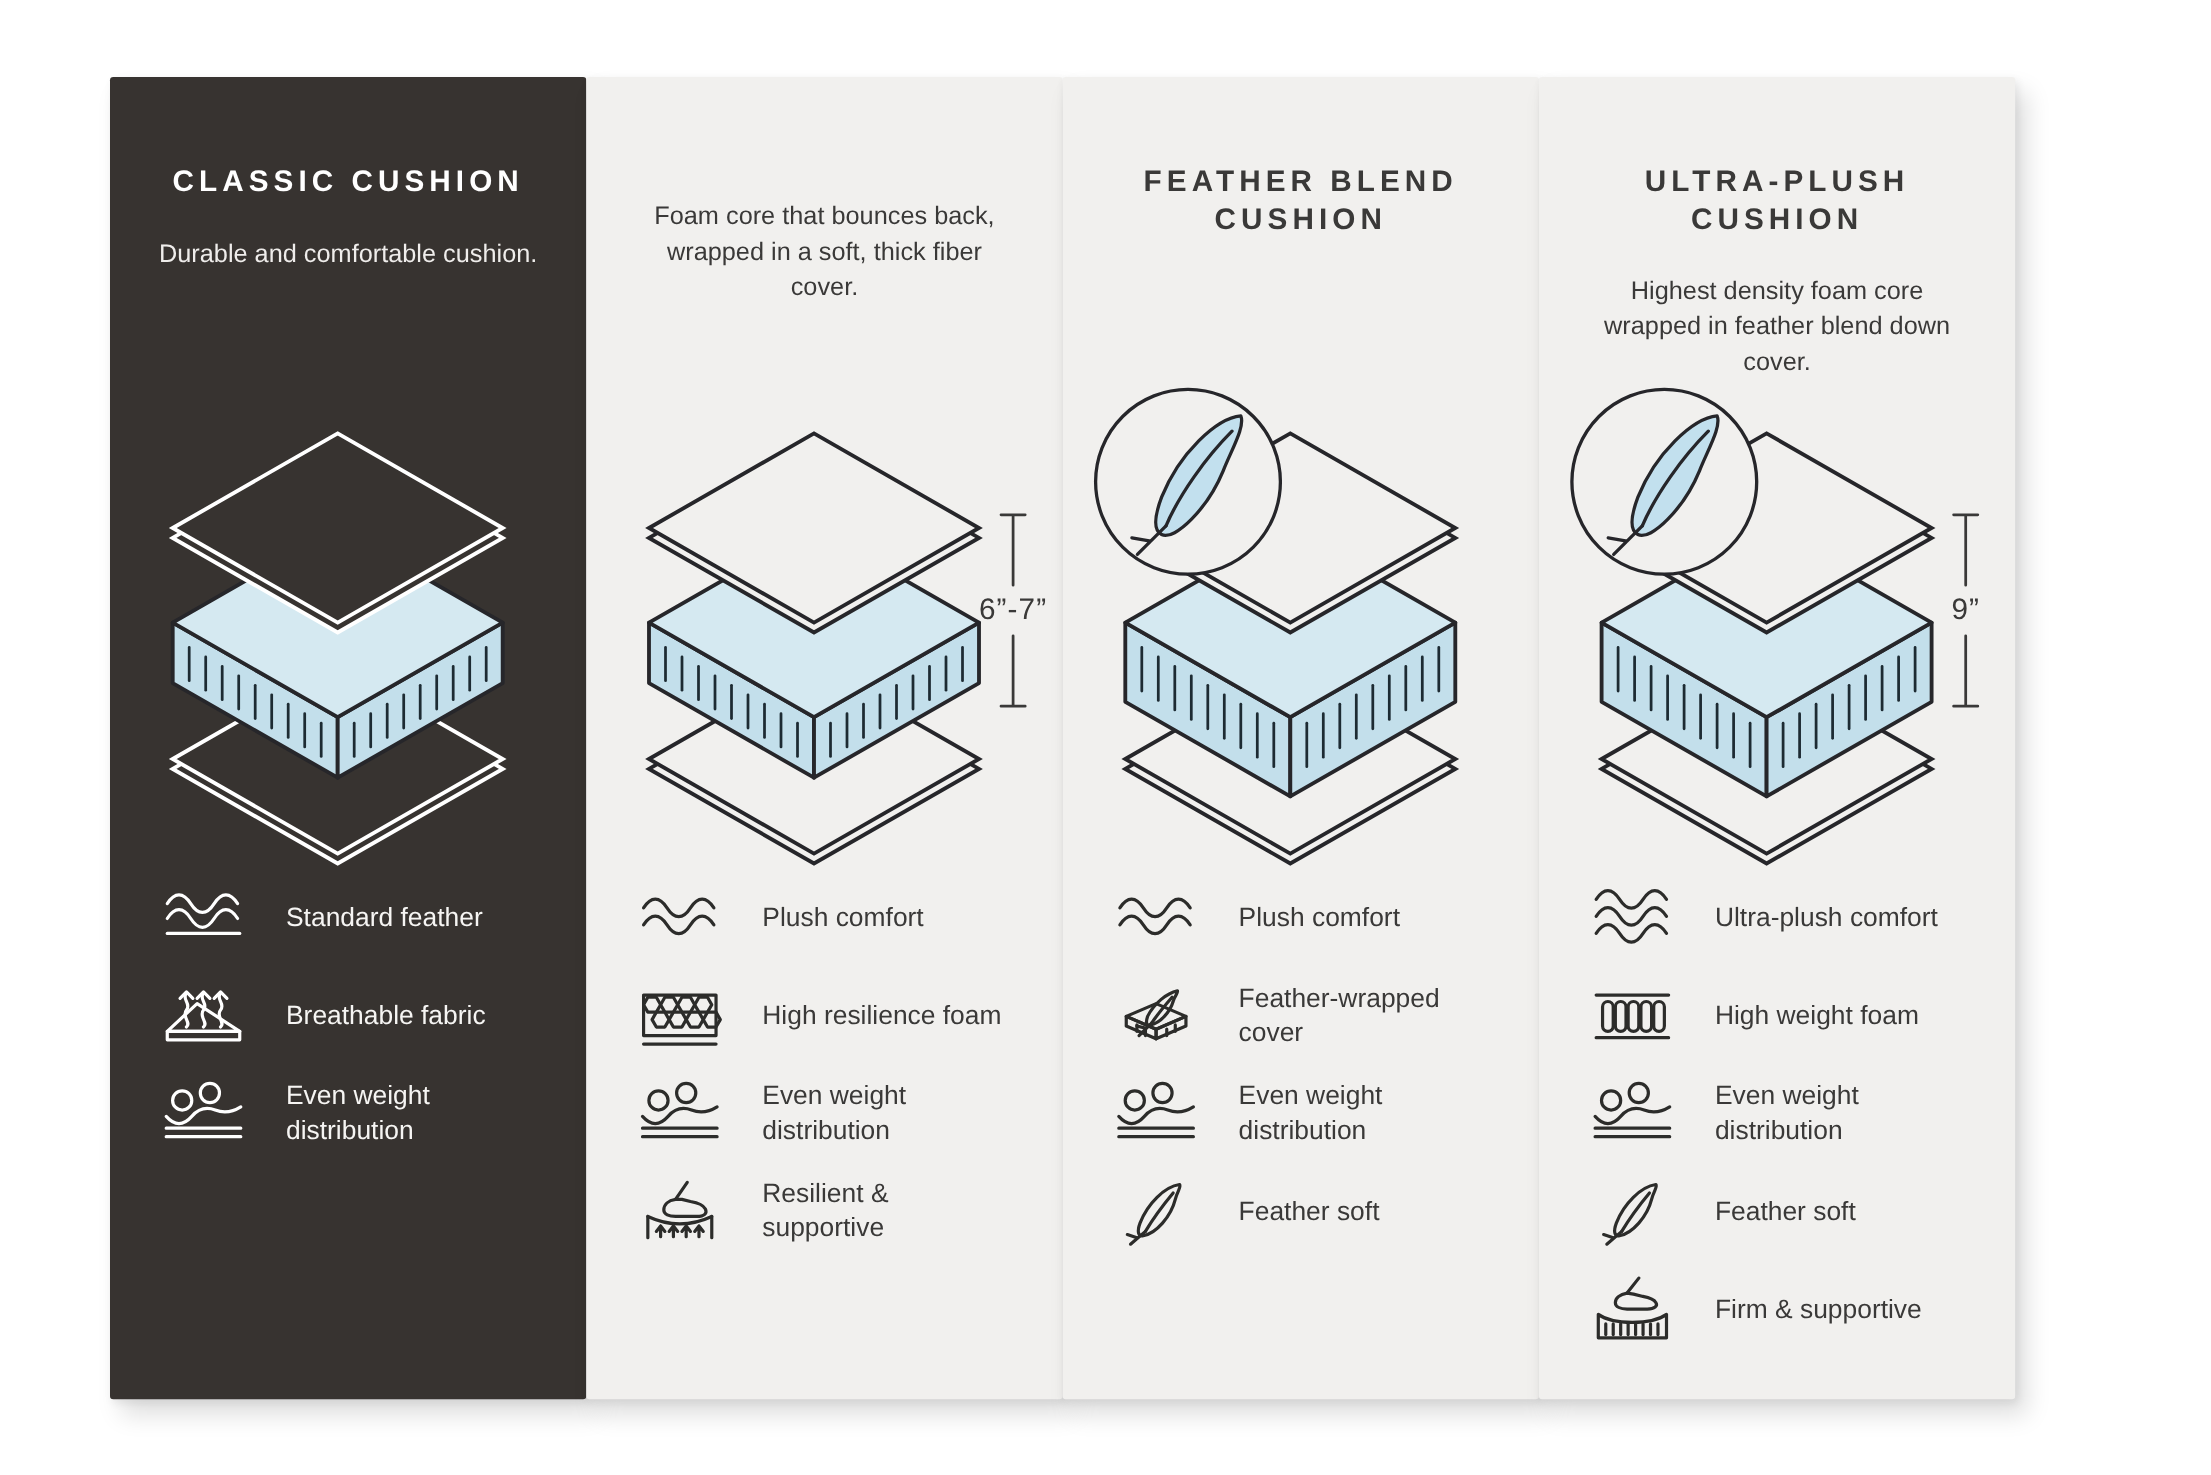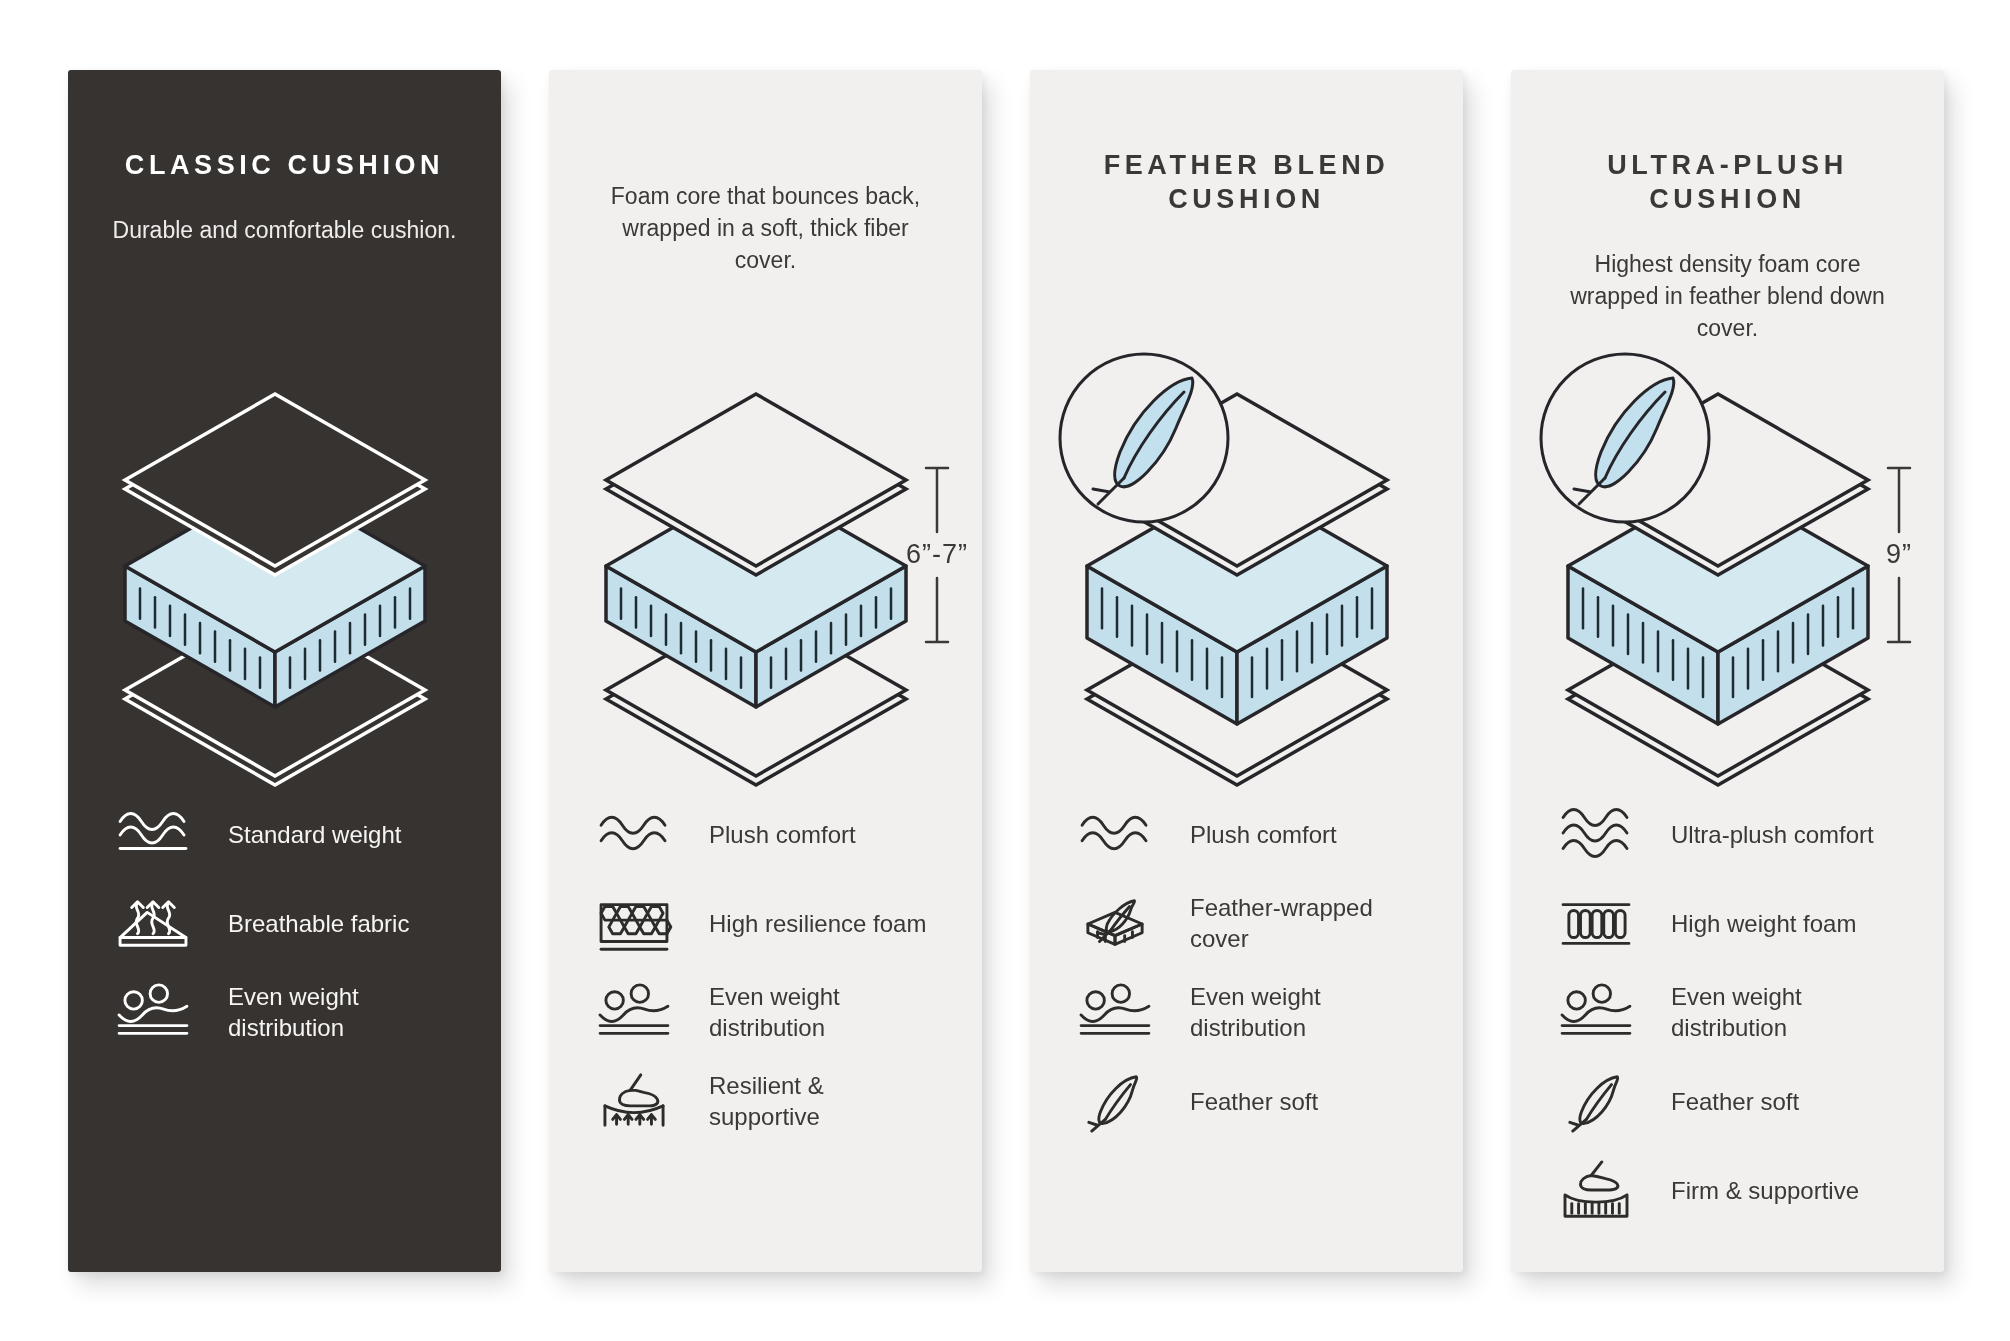--- a/index.html
+++ b/index.html
@@ -1,21 +1,21 @@
 <!DOCTYPE html>
 <html><head>
 <meta charset="utf-8">
 <style>
   html,body{margin:0;padding:0;background:#ffffff;}
   body{
     width:2010px;height:1341px;overflow:hidden;
     font-family:"Liberation Sans","DejaVu Sans",sans-serif;
     -webkit-font-smoothing:antialiased;
   }
-  .cards{display:flex;gap:48px;padding:70px 0 0 68px;border-radius:17px;}
+  .cards{display:flex;padding:70px 0 0 100px;border-radius:17px;}
   .card{
     width:433px;height:1202px;box-sizing:border-box;border-radius:3px;
     display:flex;flex-direction:column;
     box-shadow:10px 14px 22px rgba(0,0,0,.13), 2px 3px 8px rgba(0,0,0,.07);
   }
   .card.dark{background:#373330;color:#f6f5f3;}
   .card.light{background:#f1f0ee;color:#3a3938;}
   .card-header{height:268px;box-sizing:border-box;padding:78px 36px 0;text-align:center;}
   .card-title{
     margin:0;font-size:27px;font-weight:700;letter-spacing:.17em;
@@ -83,21 +83,21 @@
       </div>
       <div class="features">
         <div class="feature">
           <span class="icon-box">
             <svg viewBox="0 0 80 64" fill="none" stroke="currentColor" stroke-width="3" stroke-linecap="round" stroke-linejoin="round">
               <path d="M6 18 c7 -11 15 -11 22 0 c7 11 15 11 22 0 c7 -11 15 -11 22 0"></path>
               <path d="M6 32 c7 -11 15 -11 22 0 c7 11 15 11 22 0 c7 -11 15 -11 22 0"></path>
               <path d="M6 46 H74"></path>
             </svg>
           </span>
-          <span class="feature-label">Standard weight</span>
+          <span class="feature-label">Standard feather</span>
         </div>
         <div class="feature">
           <span class="icon-box">
             <svg viewBox="0 0 80 64" fill="none" stroke="currentColor" stroke-width="3" stroke-linecap="round" stroke-linejoin="round">
               <path d="M6 46 L34 20 L74 46 Z"></path>
               <path d="M6 46 H74 V54 H6 Z"></path>
               <path d="M24 42 c5 -4 -5 -10 0 -16 c5 -6 -5 -10 0 -16"></path>
               <path d="M24 9 l-6 6 M24 9 l6 6"></path>
               <path d="M40 42 c5 -4 -5 -10 0 -16 c5 -6 -5 -10 0 -16"></path>
               <path d="M40 9 l-6 6 M40 9 l6 6"></path>

